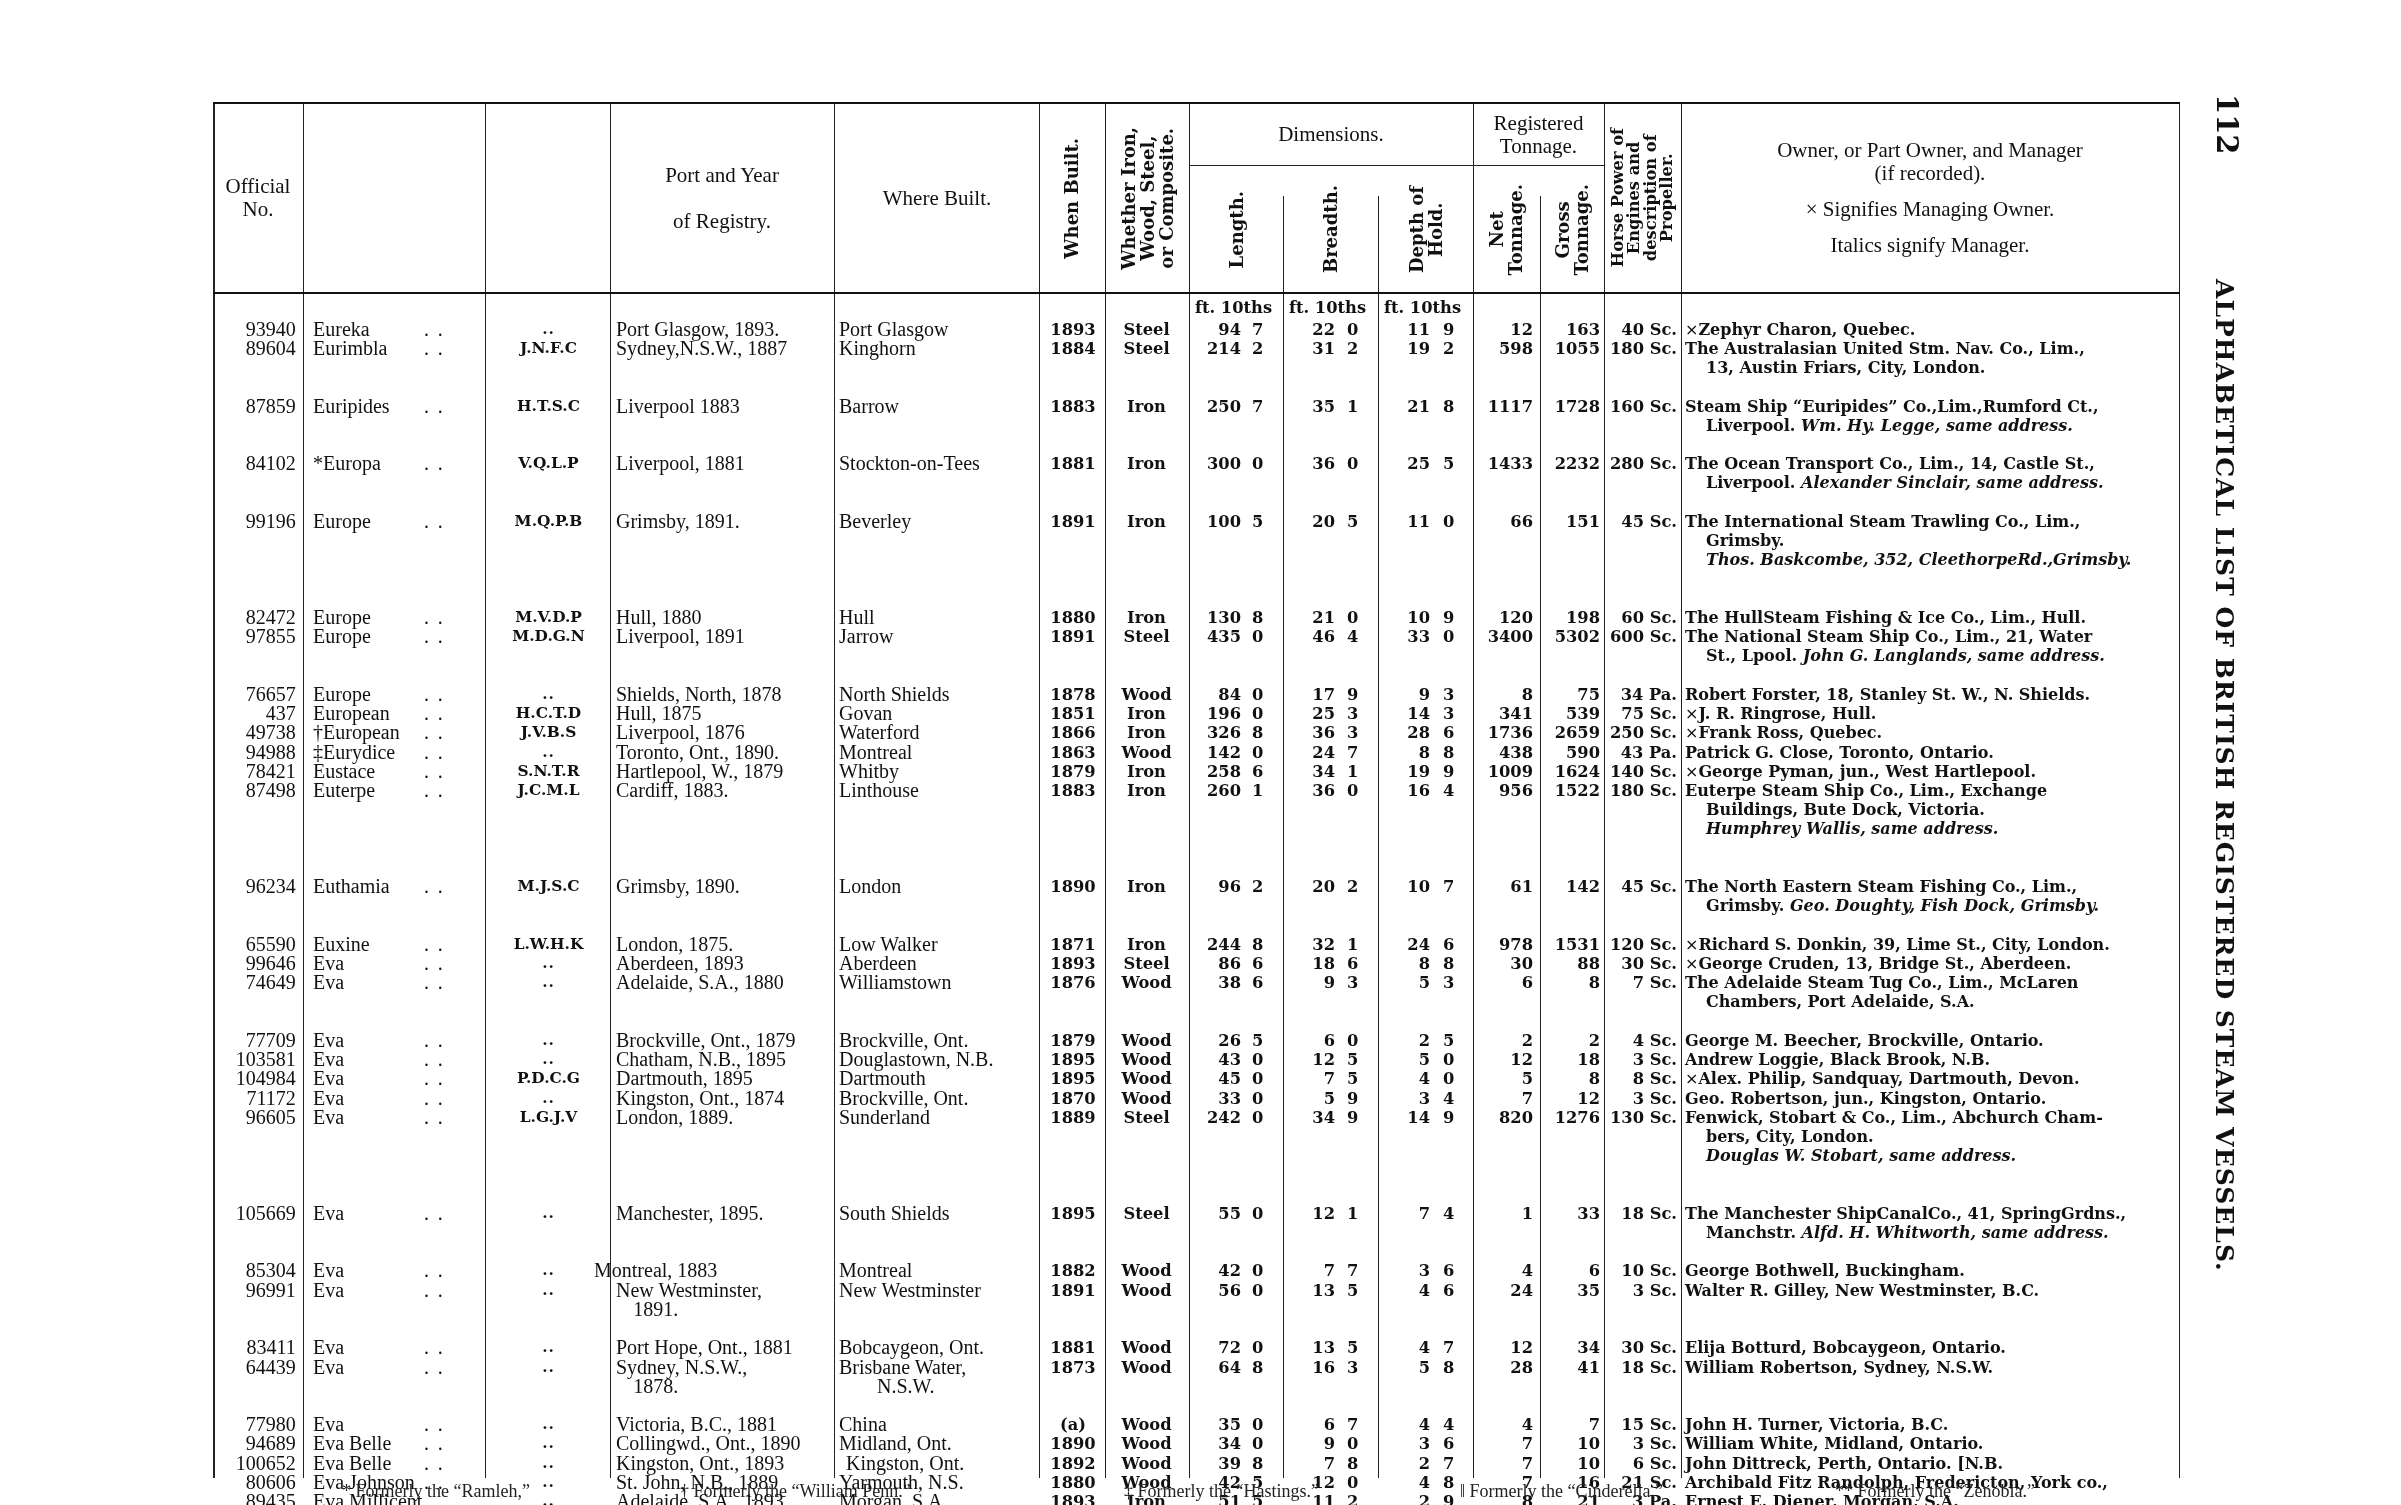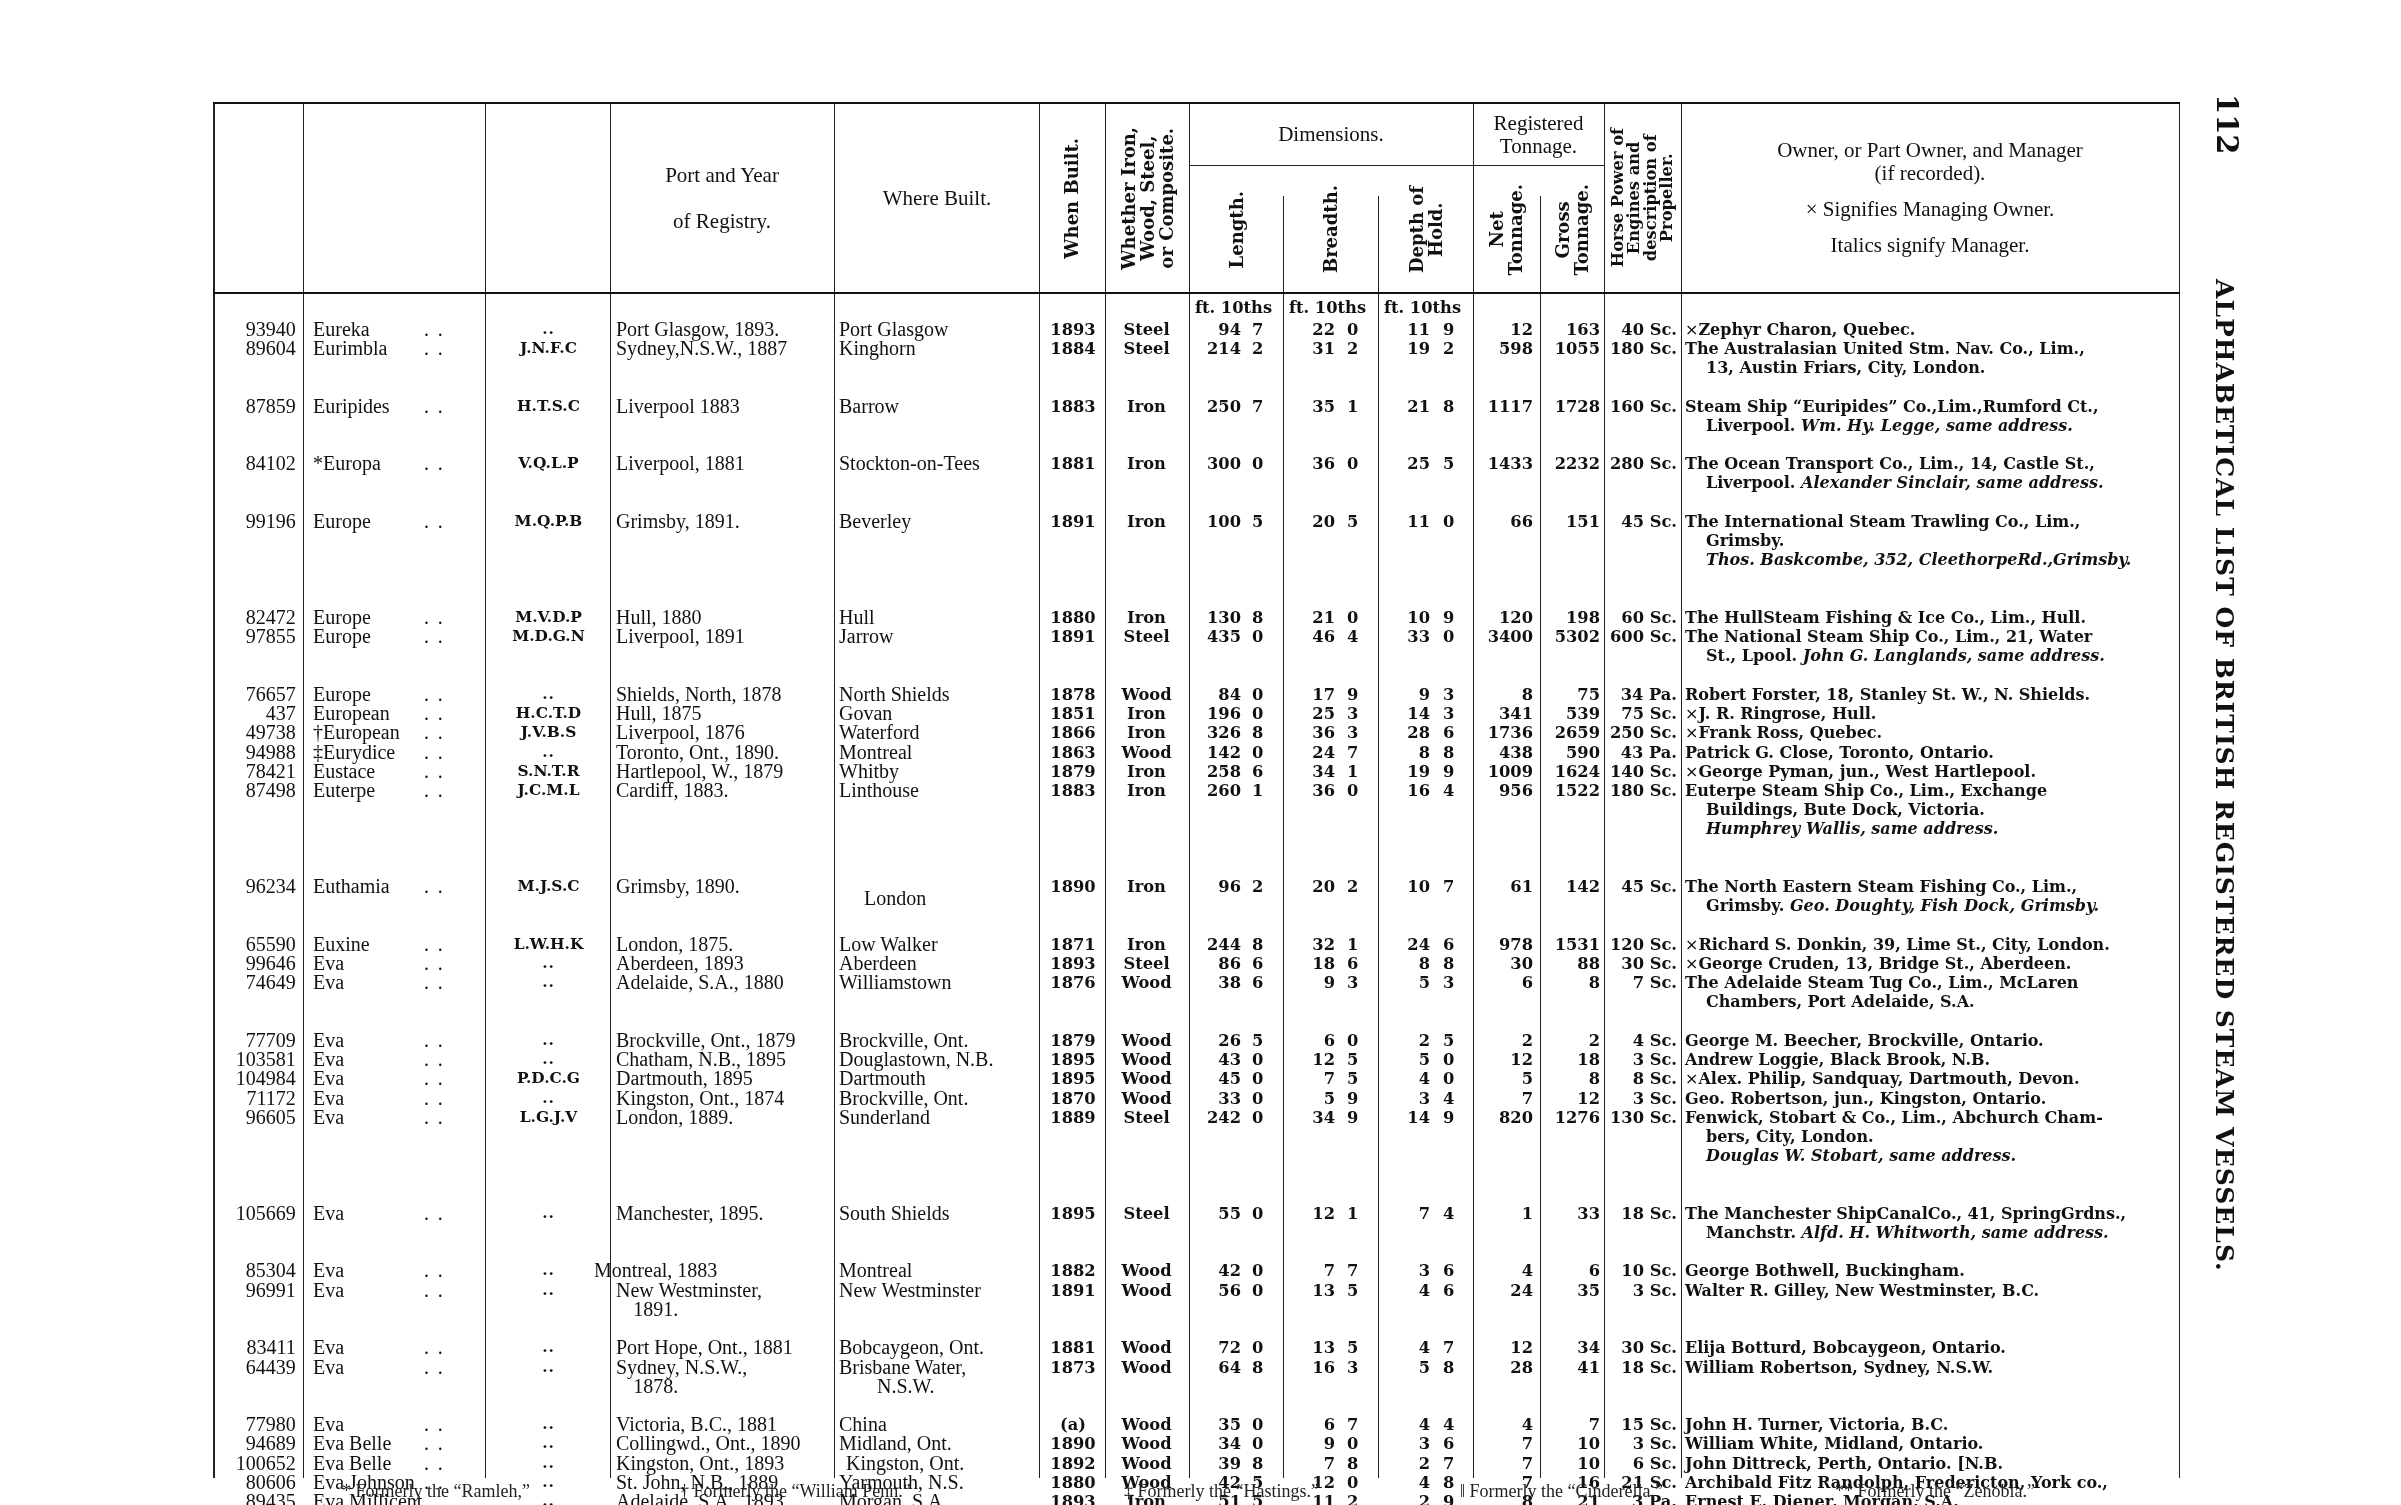--- a/index.html
+++ b/index.html
@@ -55,20 +55,22 @@
     <div class="col-line" style="left:976px"></div>
     <div class="col-line" style="left:1070px;top:92px"></div>
     <div class="col-line" style="left:1165px;top:92px"></div>
     <div class="col-line" style="left:1260px"></div>
     <div class="col-line" style="left:1327px;top:92px"></div>
     <div class="col-line" style="left:1391px"></div>
     <div class="col-line" style="left:1468px"></div>
     <div class="col-line" style="left:1966px"></div>
 
     <div class="hdr">
+      <div class="hcell" style="left:0;width:90px;white-space:pre-line">Official
+No.</div>
       <div class="hcell" style="left:397px;width:224px;white-space:pre-line">Port and Year
 
 of Registry.</div>
       <div class="hcell" style="left:621px;width:206px">Where Built.</div>
       <div class="vcell" style="left:826px;width:65px;top:0;height:188px">
           <span class="vtext">When Built.</span>
         </div>
       <div class="vcell" style="left:892px;width:85px;top:0;height:188px">
           <span class="vtext">Whether Iron,
 Wood, Steel,
@@ -407,21 +409,21 @@
             <div class="cont"><span>Buildings, Bute Dock, Victoria.</span></div>
             <div class="cont"><span></span><span class="mgr">Humphrey Wallis, same address.</span></div>
           </div>
         </div>
         <div class="row" style="top: 557px;">
           <div class="c num" style="left:3.8px;width:79px">96234</div>
           <div class="c" style="left:100px">Euthamia</div>
           <div class="c" style="left:211px;letter-spacing:1.9px">.    .</div>
           <div class="c bold" style="left:279px;width:113px;text-align:center;font-size:15.4px">M.J.S.C</div>
           <div class="c" style="left:403px;top:0px;">Grimsby, 1890.</div>
-          <div class="c" style="left:626px;top:12px;margin-left:25px;">London</div>
+          <div class="c" style="left:626px;top:0px;">London</div>
           <div class="c bold" style="left:830px;width:60px;text-align:center">1890</div>
           <div class="c bold" style="left:893px;width:81px;text-align:center">Iron</div>
           <div class="c bold num" style="left:980px;width:48px">96</div>
           <div class="c bold" style="left:1039px">2</div>
           <div class="c bold num" style="left:1074px;width:48px">20</div>
           <div class="c bold" style="left:1134px">2</div>
           <div class="c bold num" style="left:1169px;width:48px">10</div>
           <div class="c bold" style="left:1230px">7</div>
           <div class="c bold num" style="left:1262px;width:58px">61</div>
           <div class="c bold num" style="left:1329px;width:58px">142</div>

